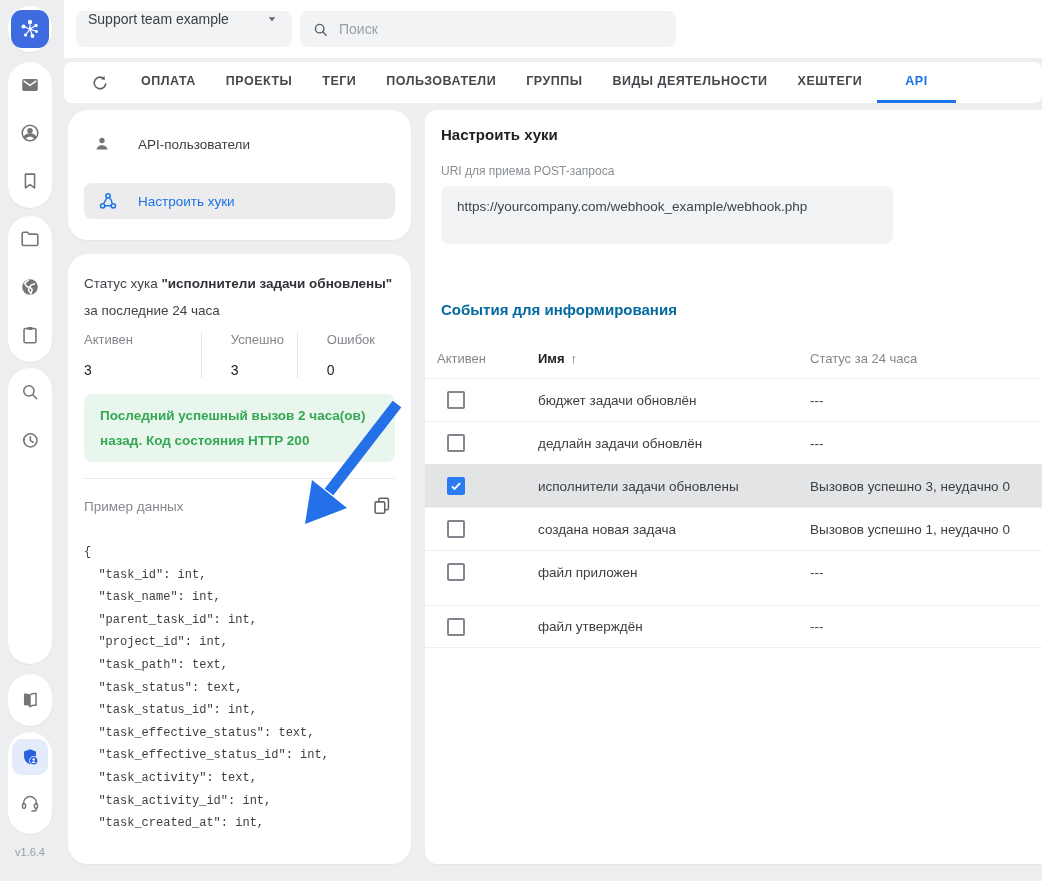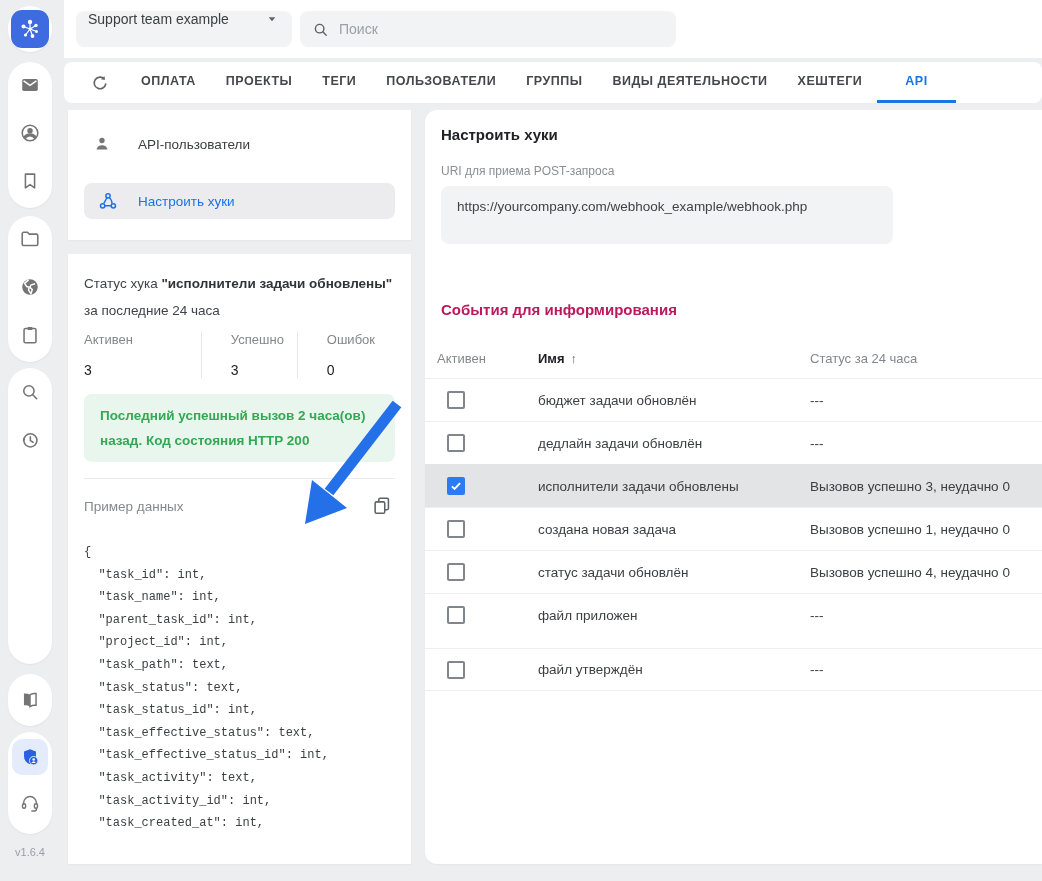--- a/index.html
+++ b/index.html
@@ -28,21 +28,21 @@
   
   .tabbar { position:absolute; left:64px; top:62px; width:978px; height:41px; background:#fff; border-radius:8px;
             display:flex; align-items:center; padding-left:26px; }
   .refresh { width:20px; height:20px; margin-right:16px; cursor:pointer; }
   .tabs { display:flex; height:100%; }
   .tab { display:flex; align-items:center; height:100%; padding:0 15px; font-size:12.5px; font-weight:700;
          letter-spacing:.5px; color:#44484d; cursor:pointer; border-bottom:3px solid transparent; }
   .tab.active { color:#1a73e8; border-bottom-color:#1a73e8; padding:0 28px; }
 
   
-  .card { position:absolute; background:#fff; border-radius:0; box-shadow:0 1px 2px rgba(0,0,0,.04); }
+  .card { position:absolute; background:#fff; border-radius:20px; box-shadow:0 1px 2px rgba(0,0,0,.04); }
   .nav-card  { left:68px; top:110px; width:343px; height:130px; padding:14px 16px; }
   .stat-card { left:68px; top:254px; width:343px; height:610px; padding:16px; }
   .main-card { left:425px; top:110px; width:617px; height:754px; padding:16px; border-radius:12px 0 0 12px; }
 
   
   .nav-item { display:flex; align-items:center; height:40px; gap:26px; padding-left:8px; cursor:pointer; }
   .nav-item .nlabel { font-size:13.5px; color:#3c4043; }
   .nav-item.sel { height:36px; margin-top:19px; background:#ececee; border-radius:8px; padding-left:14px; gap:20px; }
   .nav-item.sel .nlabel { color:#1a73e8; }
   .nav-item svg { width:20px; height:20px; }
@@ -63,21 +63,21 @@
   .sample-lbl { font-size:13.5px; color:#85898e; }
   .copy-btn { width:26px; height:26px; cursor:pointer; display:flex; align-items:center; justify-content:center; }
   .code { margin-top:22px; font-family:"Liberation Mono","DejaVu Sans Mono",monospace; font-size:12px;
           line-height:22.6px; color:#3c4043; white-space:pre; }
 
   
   .h1 { font-size:15px; font-weight:700; color:#202124; }
   .uri-label { margin-top:21px; font-size:12px; color:#8a8f94; }
   .uri-input { margin-top:8px; width:452px; height:58px; background:#f1f3f4; border-radius:8px;
                padding:13px 16px; font-size:13.5px; color:#3f4348; cursor:text; }
-  .events-title { margin-top:57px; font-size:15px; font-weight:700; color:#be185d; }
+  .events-title { margin-top:57px; font-size:15px; font-weight:700; color:#0369a1; }
   .etable { margin-top:20px; margin-left:-16px; margin-right:-16px; }
   .erow { display:flex; align-items:center; height:43px; border-top:1px solid #efeff1; }
   .erow.head { height:40px; border-top:none; }
   .erow.last { border-bottom:1px solid #efeff1;margin-top:12px; }
   .erow.hl { background:#e3e4e6; border-top-color:#e3e4e6; }
   .c-active { width:113px; padding-left:12px; }
   .c-name   { flex:1; font-size:13.5px; color:#3c4043; }
   .c-status { width:232px; font-size:13.5px; color:#3c4043; }
   .head .c-active, .head .c-status { font-size:13px; color:#83878c; }
   .head .c-name { font-size:13px; font-weight:700; color:#202124; }
@@ -341,27 +341,20 @@
         <div class="c-active">
             <span class="cbx"></span>
           </div>
         <div class="c-name">создана новая задача</div>
         <div class="c-status">Вызовов успешно 1, неудачно 0</div>
       </div>
       <div class="erow">
         <div class="c-active">
             <span class="cbx"></span>
           </div>
-        <div class="c-name">статус задачи обновлён</div>
-        <div class="c-status">Вызовов успешно 4, неудачно 0</div>
-      </div>
-      <div class="erow">
-        <div class="c-active">
-            <span class="cbx"></span>
-          </div>
         <div class="c-name">файл приложен</div>
         <div class="c-status">---</div>
       </div>
       <div class="erow last">
         <div class="c-active">
             <span class="cbx"></span>
           </div>
         <div class="c-name">файл утверждён</div>
         <div class="c-status">---</div>
       </div>

